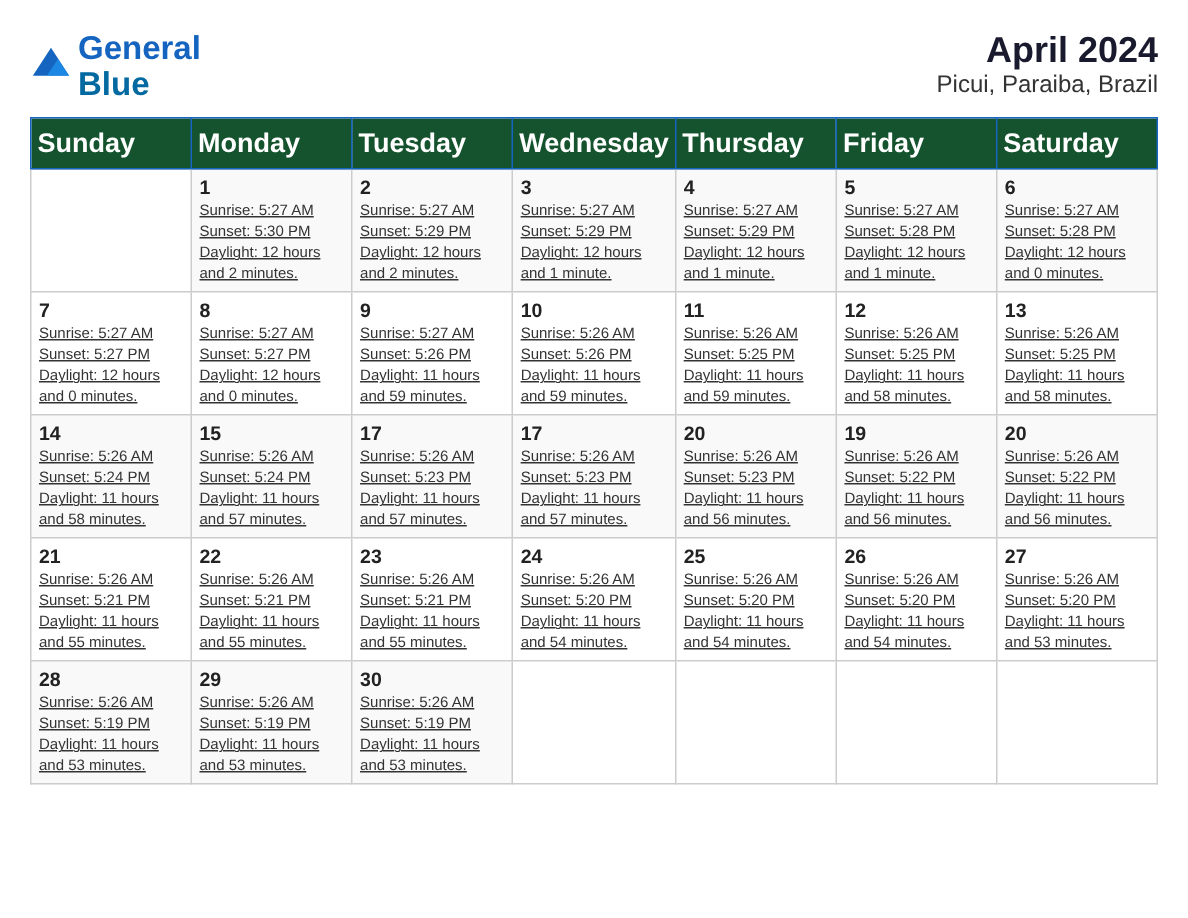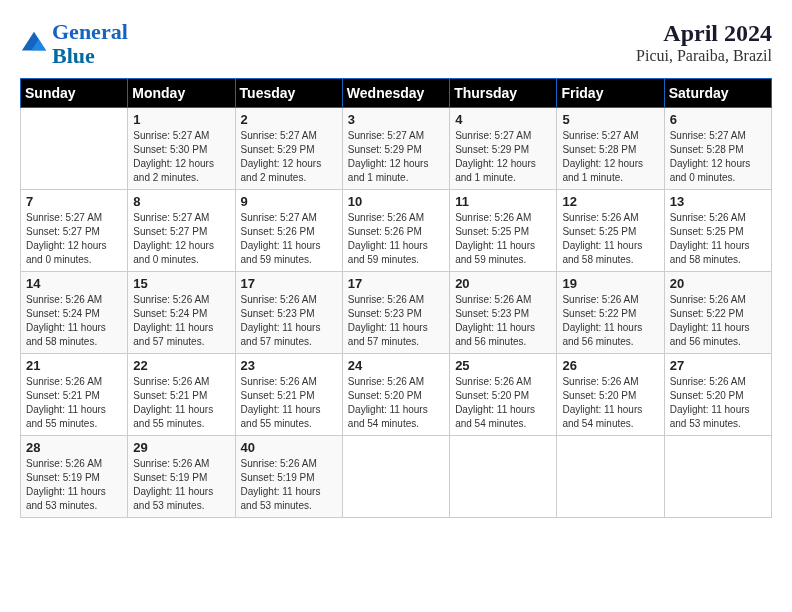--- a/index.html
+++ b/index.html
@@ -8,21 +8,20 @@
       background: #fff;
       width: 792px;
       min-height: 612px;
       padding: 20px;
     }
     .header {
       display: flex;
       justify-content: space-between;
       align-items: flex-start;
       margin-bottom: 10px;
-      font-family: Liberation Serif, serif;
     }
     .logo {
       display: flex;
       align-items: center;
     }
     .logo-text {
       font-size: 22px;
       font-weight: bold;
       color: #1a1a2e;
       line-height: 1.1;
@@ -46,25 +45,25 @@
     .location {
       font-size: 16px;
       color: #333;
     }
     table {
       width: 100%;
       border-collapse: collapse;
       font-size: 11px;
     }
     thead tr th {
-      background-color: #000000;
+      background-color: #14532d;
       color: #fff;
       padding: 6px 4px;
       text-align: left;
-      font-size: 14px;
+      font-size: 18px;
       font-weight: bold;
       border: 1px solid #1565c0;
     }
     tbody tr td {
       border: 1px solid #ccc;
       vertical-align: top;
       padding: 4px 5px;
       width: calc(100% / 7);
       min-height: 80px;
       color: #222;
@@ -78,20 +77,21 @@
     .day-number {
       font-size: 13px;
       font-weight: bold;
       display: block;
       margin-bottom: 2px;
     }
     .day-info {
       font-size: 10px;
       line-height: 1.4;
       color: #333;
+      text-decoration: underline;
     }
     .empty-cell {
       background: #fff !important;
     }
   </style>
 </head>
 <body>
 
 <div class="header">
   <div class="logo">
@@ -243,21 +243,21 @@
       <tr>
         <td>
           <span class="day-number">28</span>
           <div class="day-info">Sunrise: 5:26 AM<br>Sunset: 5:19 PM<br>Daylight: 11 hours<br>and 53 minutes.</div>
         </td>
         <td>
           <span class="day-number">29</span>
           <div class="day-info">Sunrise: 5:26 AM<br>Sunset: 5:19 PM<br>Daylight: 11 hours<br>and 53 minutes.</div>
         </td>
         <td>
-          <span class="day-number">40</span>
+          <span class="day-number">30</span>
           <div class="day-info">Sunrise: 5:26 AM<br>Sunset: 5:19 PM<br>Daylight: 11 hours<br>and 53 minutes.</div>
         </td>
         <td class="empty-cell"></td>
         <td class="empty-cell"></td>
         <td class="empty-cell"></td>
         <td class="empty-cell"></td>
       </tr>
     </tbody>
 </table>
 

